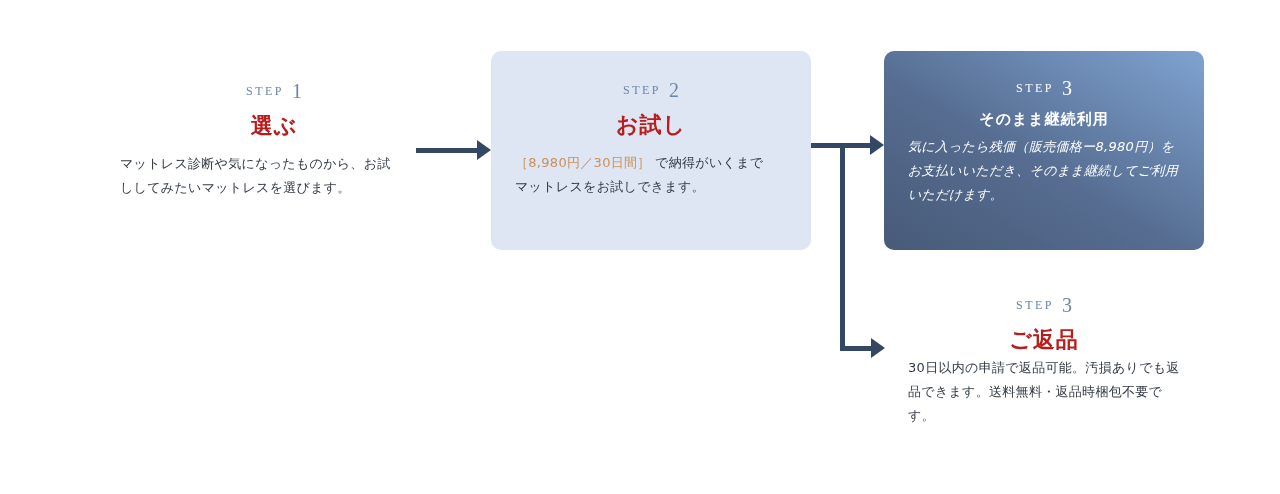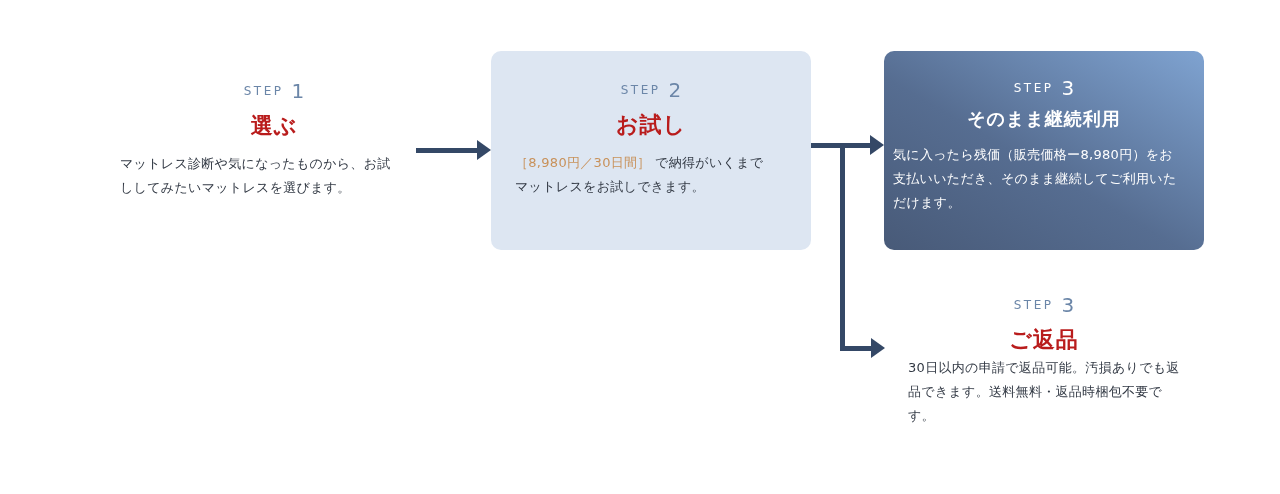--- a/index.html
+++ b/index.html
@@ -19,20 +19,21 @@
       position: absolute;
       box-sizing: border-box;
       text-align: center;
     }
     .step-label {
       display: block;
       height: 28px;
       line-height: 28px;
       color: #6b86a8;
       white-space: nowrap;
+      font-family: Liberation Serif, serif;
     }
     .step-word {
       font-size: 12px;
       letter-spacing: 2.5px;
       vertical-align: middle;
     }
     .step-num {
       font-size: 20px;
       margin-left: 8px;
       vertical-align: middle;
@@ -83,22 +84,22 @@
     #step3a {
       left: 884px;
       top: 51px;
       width: 320px;
       height: 199px;
       border-radius: 10px;
       background: linear-gradient(30deg, #485a78 0%, #566d91 45%, #7fa3d1 100%);
       padding-top: 22px;
     }
     #step3a .step-label { color: #ffffff; }
-    #step3a .step-title { color: #ffffff; font-size: 18px; margin-top: 4px; }
-    #step3a .step-desc { color: #ffffff; padding: 0 20px 0 9px; margin-top: 10px; }
+    #step3a .step-title { color: #ffffff; font-size: 15px; margin-top: 4px; }
+    #step3a .step-desc { color: #ffffff; padding: 0 20px 0 24px; margin-top: 2px; font-style: italic; }
 
     
     #step3b {
       left: 884px;
       top: 290px;
       width: 320px;
     }
     #step3b .step-desc { padding: 0 20px 0 24px; margin-top: 2px; }
 
     

